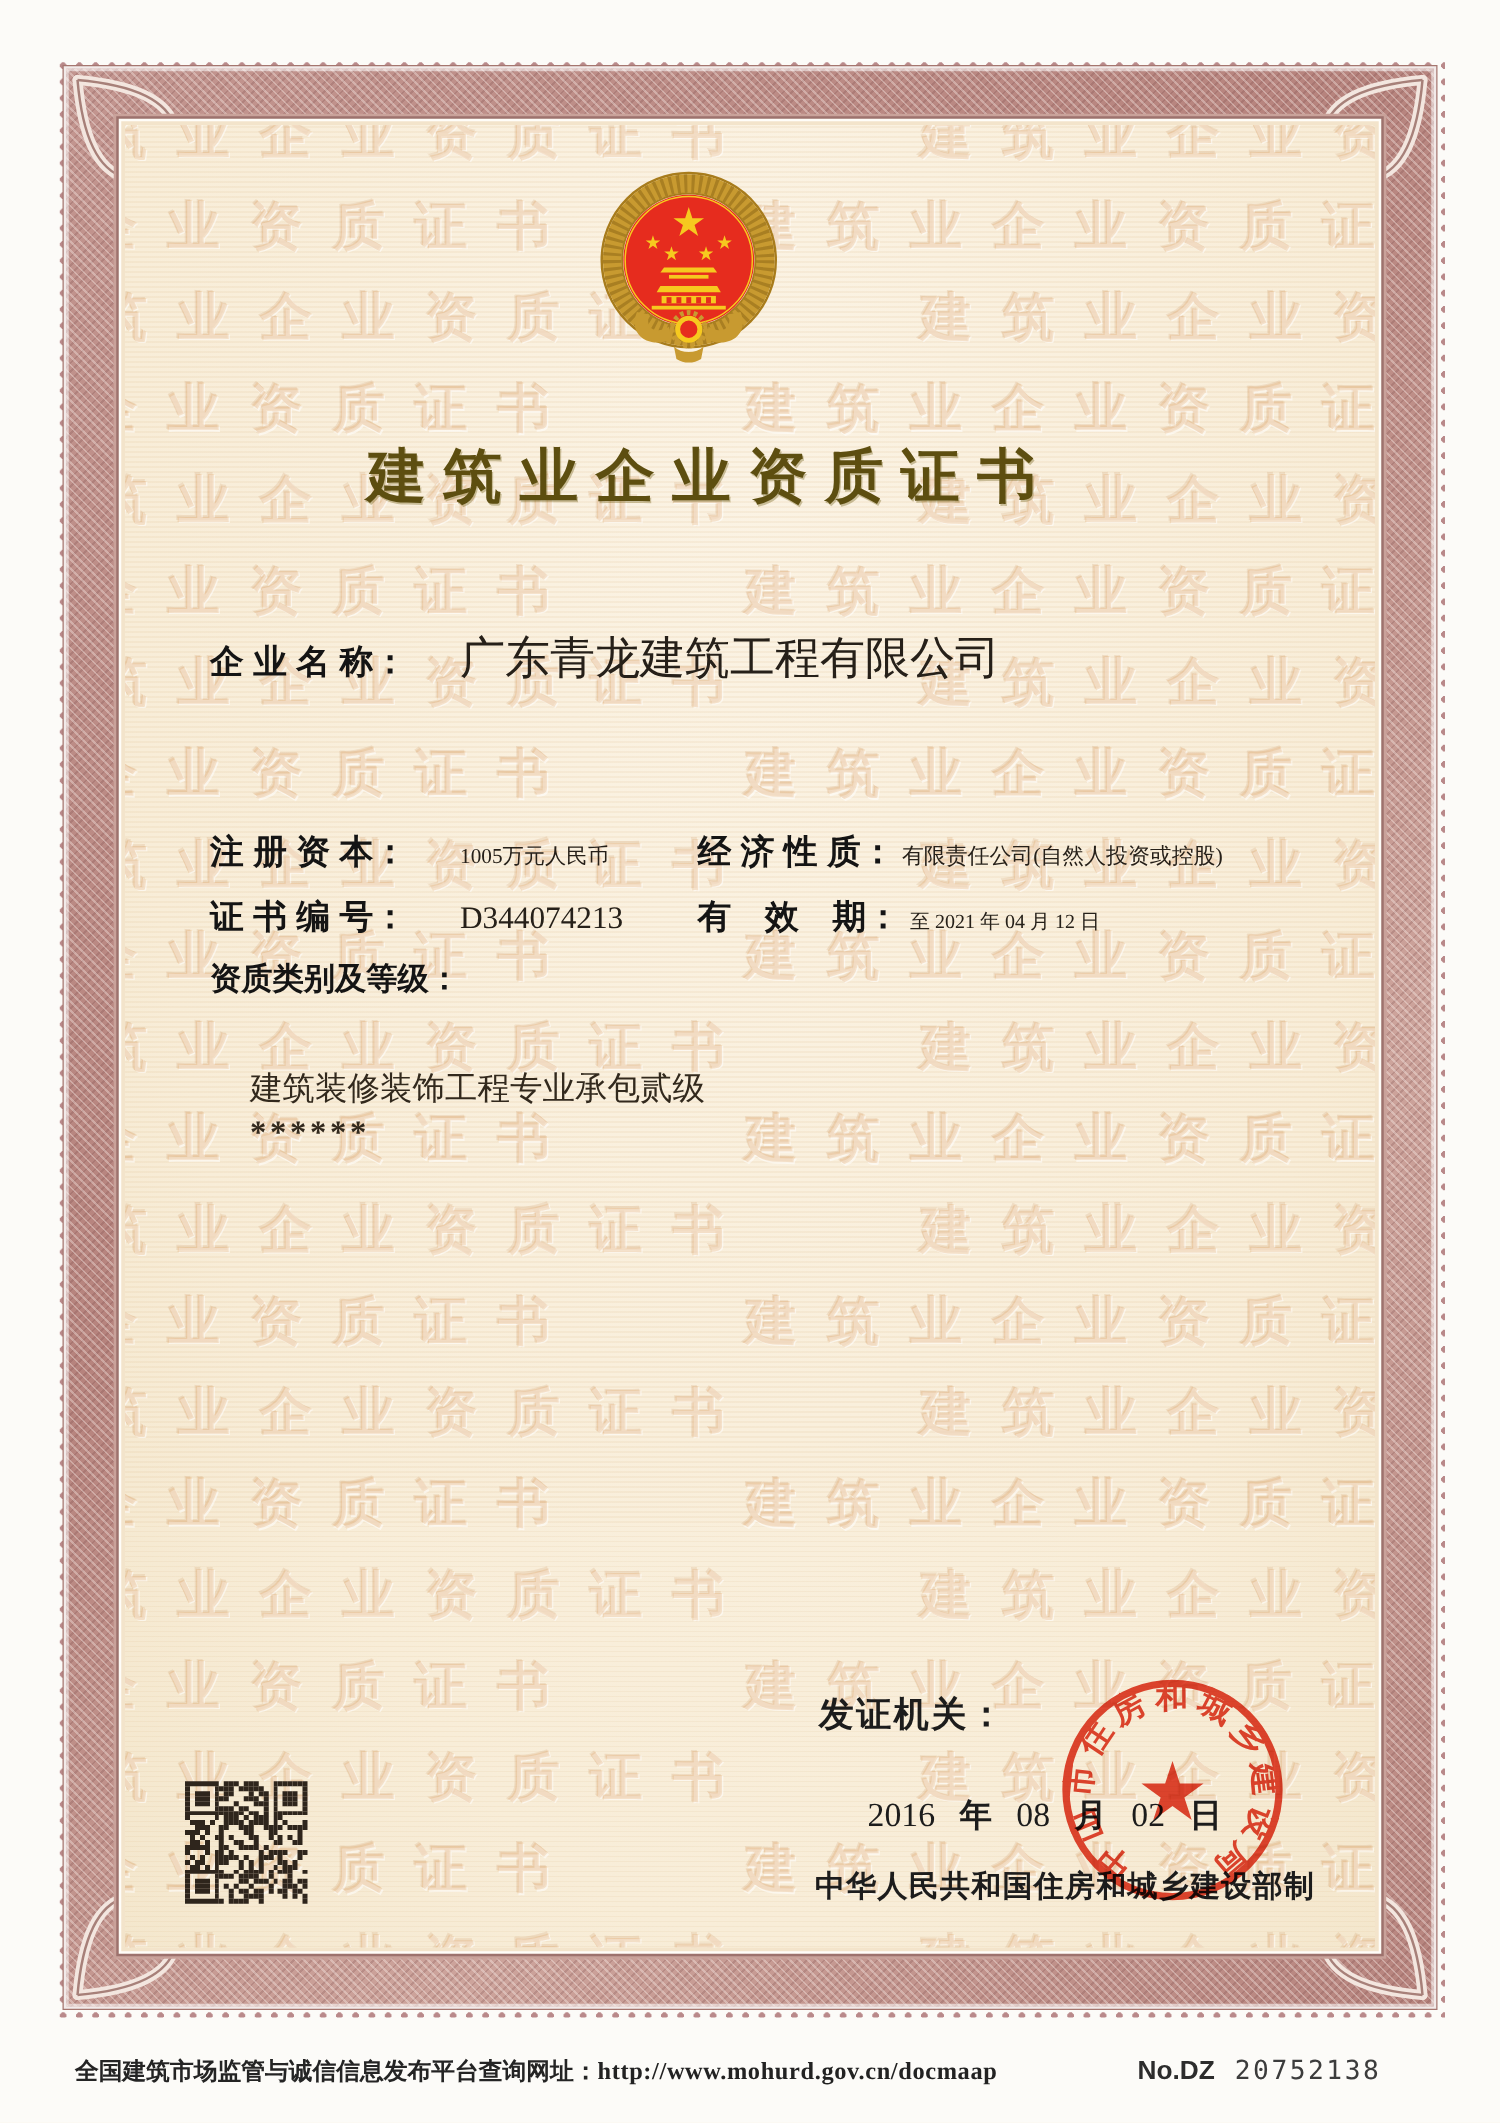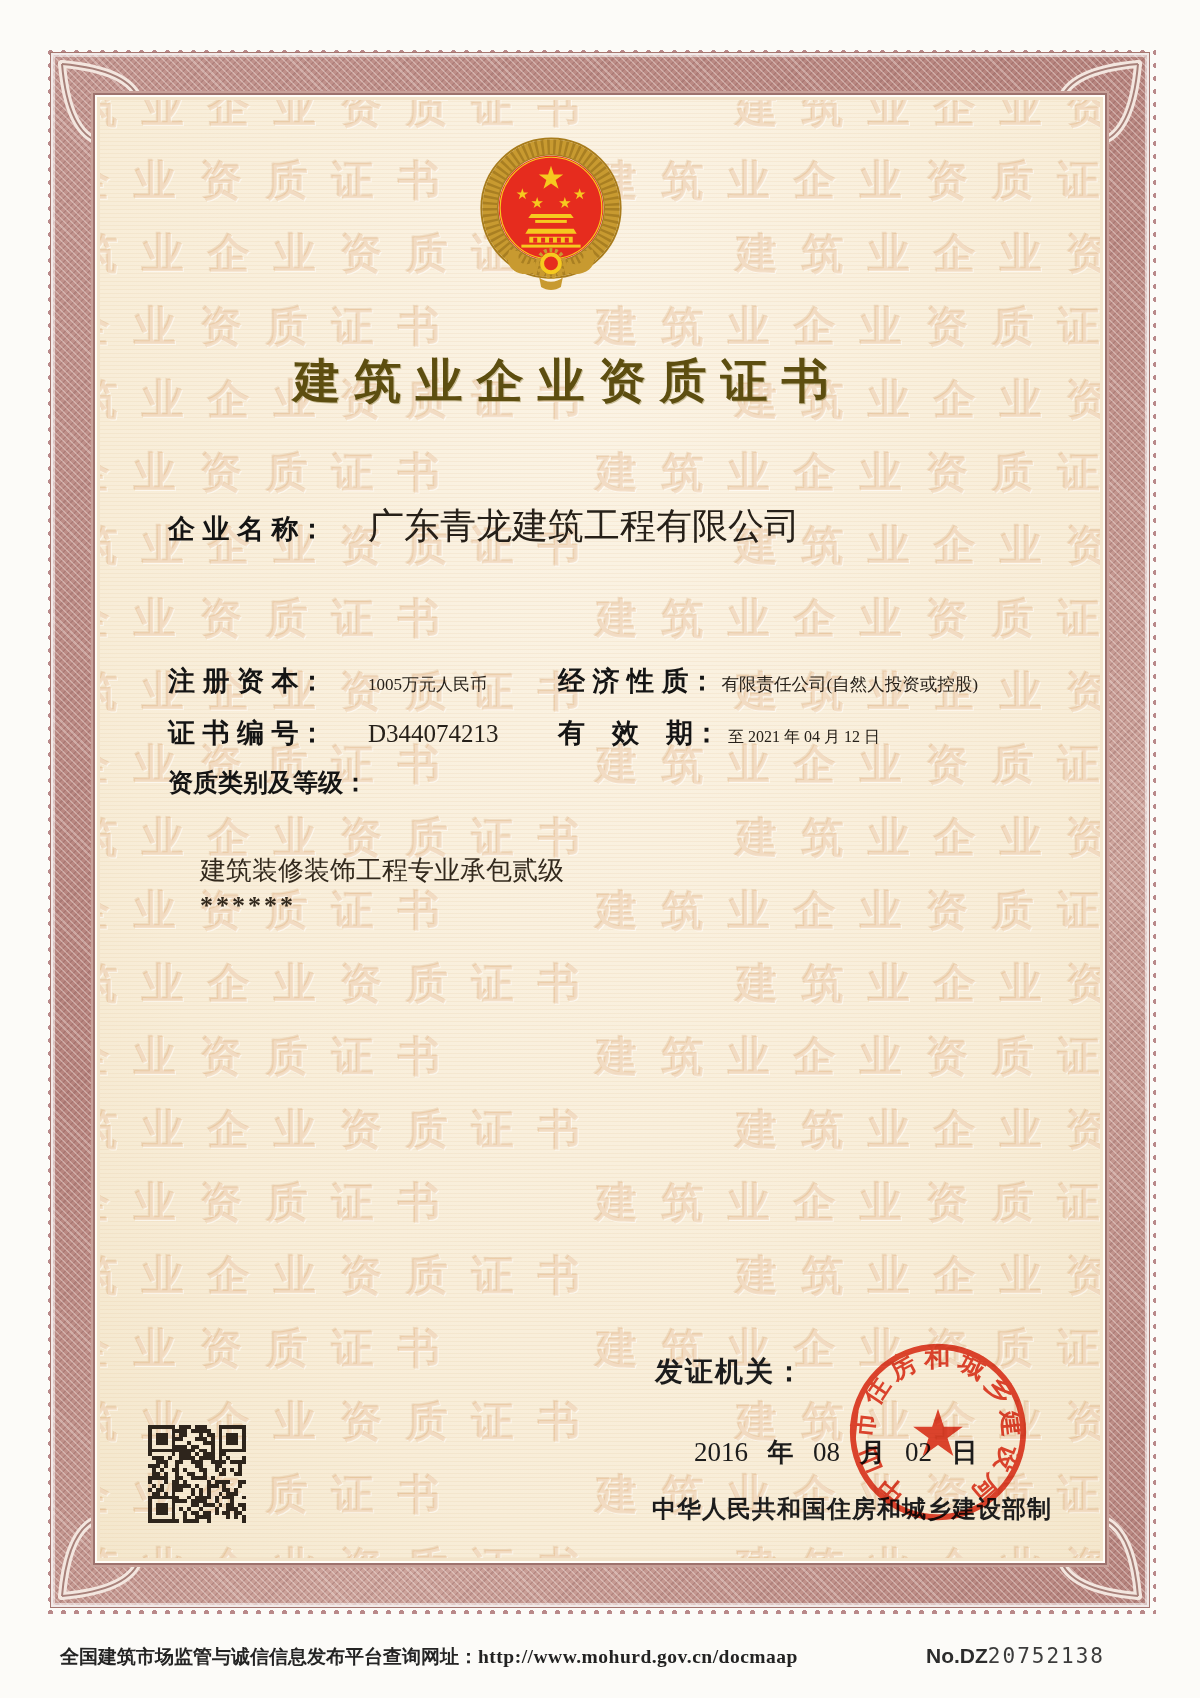--- a/index.html
+++ b/index.html
@@ -88,21 +88,21 @@
   }
   .qr i{display:block;}
   .qr i.d{background:#2e251c;}
   
   .footer{
     position:absolute;left:60px;right:95px;top:1644px;
     display:flex;justify-content:space-between;align-items:baseline;white-space:nowrap;
   }
   .f-query{font-size:19px;font-weight:700;color:#242424;}
   .f-url{font-family:"Liberation Serif",serif;font-size:19.5px;font-weight:700;letter-spacing:.5px;color:#222;}
-  .f-serial{display:flex;align-items:baseline;}
+  .f-serial{display:flex;align-items:baseline;gap:16px;}
   .f-prefix{font-size:21px;font-weight:700;color:#2c2c2c;}
   .f-number{font-family:"DejaVu Sans Mono",monospace;font-size:21px;letter-spacing:2px;color:#3c3c3c;}
 </style>
 </head>
 <body>
 
 <svg width="0" height="0" style="position:absolute" aria-hidden="true">
   <defs>
     <path id="star5" d="M0,-1 L0.225,-0.309 L0.951,-0.309 L0.363,0.118 L0.588,0.809 L0,0.382 L-0.588,0.809 L-0.363,0.118 L-0.951,-0.309 L-0.225,-0.309 Z"></path>
     <g id="flourish">

